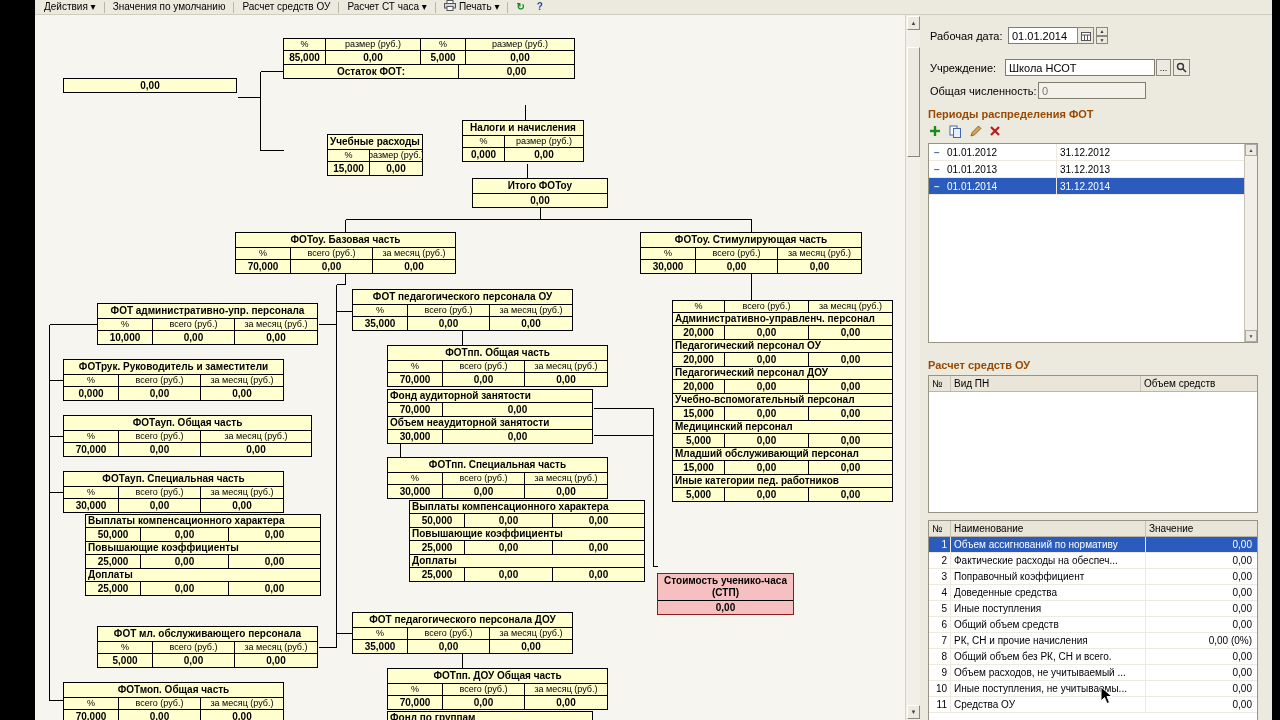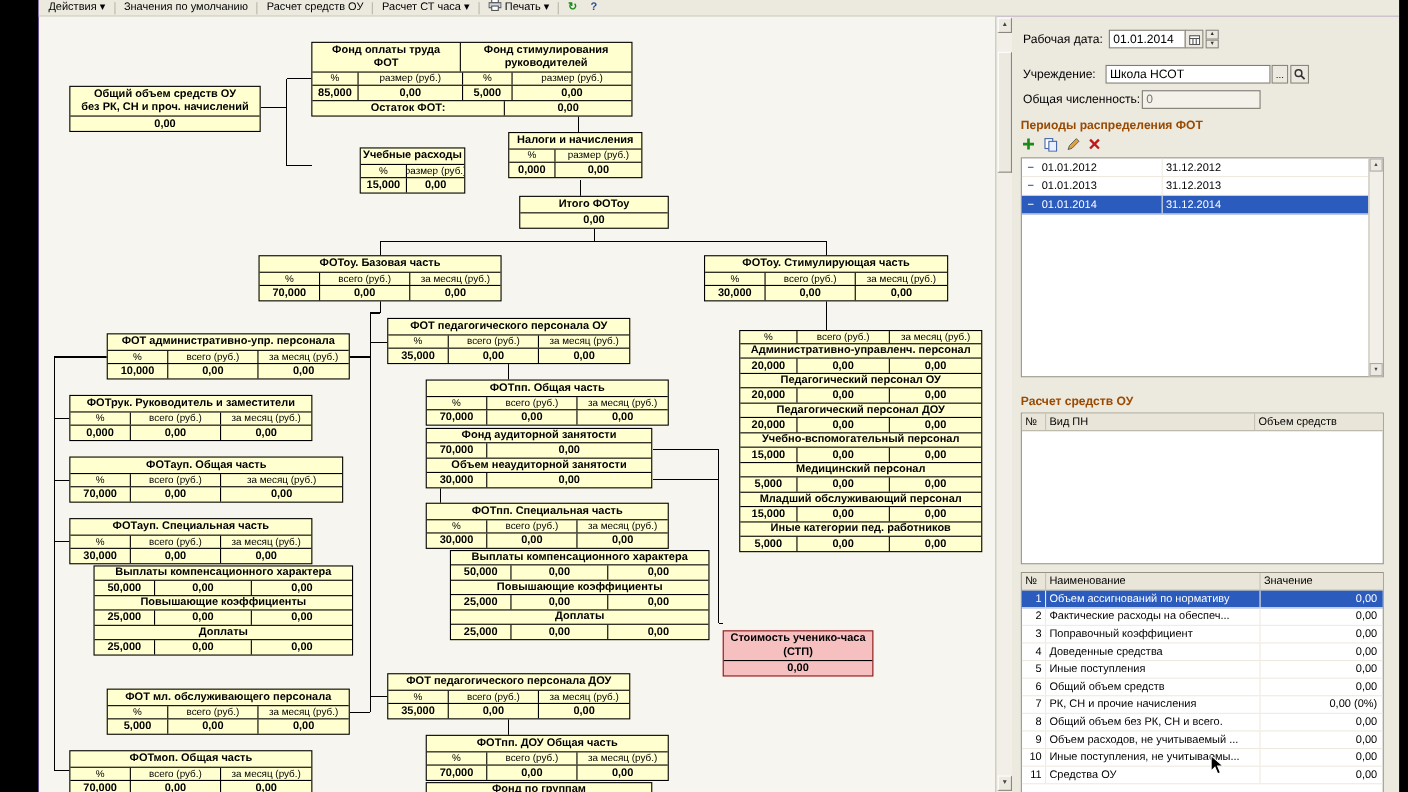--- a/index.html
+++ b/index.html
@@ -17,21 +17,21 @@
   #diagram{position:absolute;left:0;top:0;width:870px;height:720px;background:#f6f5ef;overflow:hidden;}
   #connectors{position:absolute;left:0;top:0;}
   .dbox{position:absolute;background:#ffffd0;border:1px solid #000;font-size:10px;color:#000;}
   .dbox.pink{background:#f6c0c0;border-color:#8b1a1a;}
   .br{border-top:1px solid #000;}
   .dbox .br:first-child{border-top:none;}
   .cells{display:flex;align-items:stretch;}
   .c{border-right:1px solid #000;display:flex;align-items:center;justify-content:center;overflow:hidden;white-space:nowrap;}
   .cells .c:last-child{border-right:none;}
   .trow{font-weight:bold;text-align:center;line-height:12px;white-space:pre-line;padding:1px 2px;}
-  .lrow{font-weight:bold;text-align:center;line-height:12px;padding:0 2px;white-space:nowrap;overflow:hidden;}
+  .lrow{font-weight:bold;text-align:left;line-height:12px;padding:0 2px;white-space:nowrap;overflow:hidden;}
   .vrow{font-weight:bold;text-align:center;line-height:13px;}
   .hc{font-size:9px;line-height:11px;color:#000;}
   .vc{font-weight:bold;line-height:13px;}
 
   
   #vscroll{position:absolute;left:870px;top:15px;width:15px;height:705px;background:#f1efe7;border-left:1px solid #d6d2c6;z-index:5;}
   .sbtn{position:absolute;left:1px;width:13px;height:14px;background:#ece9e0;border:1px solid #fff;border-right-color:#8a877d;border-bottom-color:#8a877d;font-size:6px;color:#444;display:flex;align-items:center;justify-content:center;}
   #vthumb{position:absolute;left:1px;top:32px;width:13px;height:110px;background:#ece9e0;border:1px solid #fff;border-right-color:#8a877d;border-bottom-color:#8a877d;}
 
   
@@ -128,31 +128,23 @@
         <line x1="365.5" y1="443.5" x2="365.5" y2="457.5" stroke="#000" stroke-width="1"></line>
         <line x1="427.5" y1="330.5" x2="427.5" y2="345.5" stroke="#000" stroke-width="1"></line>
         <line x1="427.5" y1="653.5" x2="427.5" y2="668.5" stroke="#000" stroke-width="1"></line>
         <line x1="716.5" y1="270.5" x2="716.5" y2="300.5" stroke="#000" stroke-width="1"></line>
         <line x1="558.5" y1="408.5" x2="618.5" y2="408.5" stroke="#000" stroke-width="1"></line>
         <line x1="558.5" y1="435.5" x2="618.5" y2="435.5" stroke="#000" stroke-width="1"></line>
         <line x1="618.5" y1="408.5" x2="618.5" y2="566.5" stroke="#000" stroke-width="1"></line>
         <line x1="618.5" y1="566.5" x2="622.5" y2="566.5" stroke="#000" stroke-width="1"></line>
       </svg>
   <div class="dbox" style="left: 28px; top: 78px; width: 174px;">
-        <div class="br trow">Общий объем средств ОУ
-без РК, СН и проч. начислений</div>
         <div class="br vrow">0,00</div>
       </div>
       <div class="dbox" style="left: 248px; top: 38px; width: 292px;">
-        <div class="br cells">
-          <div class="c trow" style="flex: 0 0 135px; white-space: pre-line;">Фонд оплаты труда
-ФОТ</div>
-          <div class="c trow" style="flex: 1 1 auto; white-space: pre-line;">Фонд стимулирования
-руководителей</div>
-        </div>
         <div class="br cells">
           <div class="c hc" style="flex: 0 0 42px;">%</div>
           <div class="c hc" style="flex: 0 0 95px;">размер (руб.)</div>
           <div class="c hc" style="flex: 0 0 45px;">%</div>
           <div class="c hc" style="flex: 1 1 auto;">размер (руб.)</div>
         </div>
         <div class="br cells">
           <div class="c vc" style="flex: 0 0 42px;">85,000</div>
           <div class="c vc" style="flex: 0 0 95px;">0,00</div>
           <div class="c vc" style="flex: 0 0 45px;">5,000</div>

